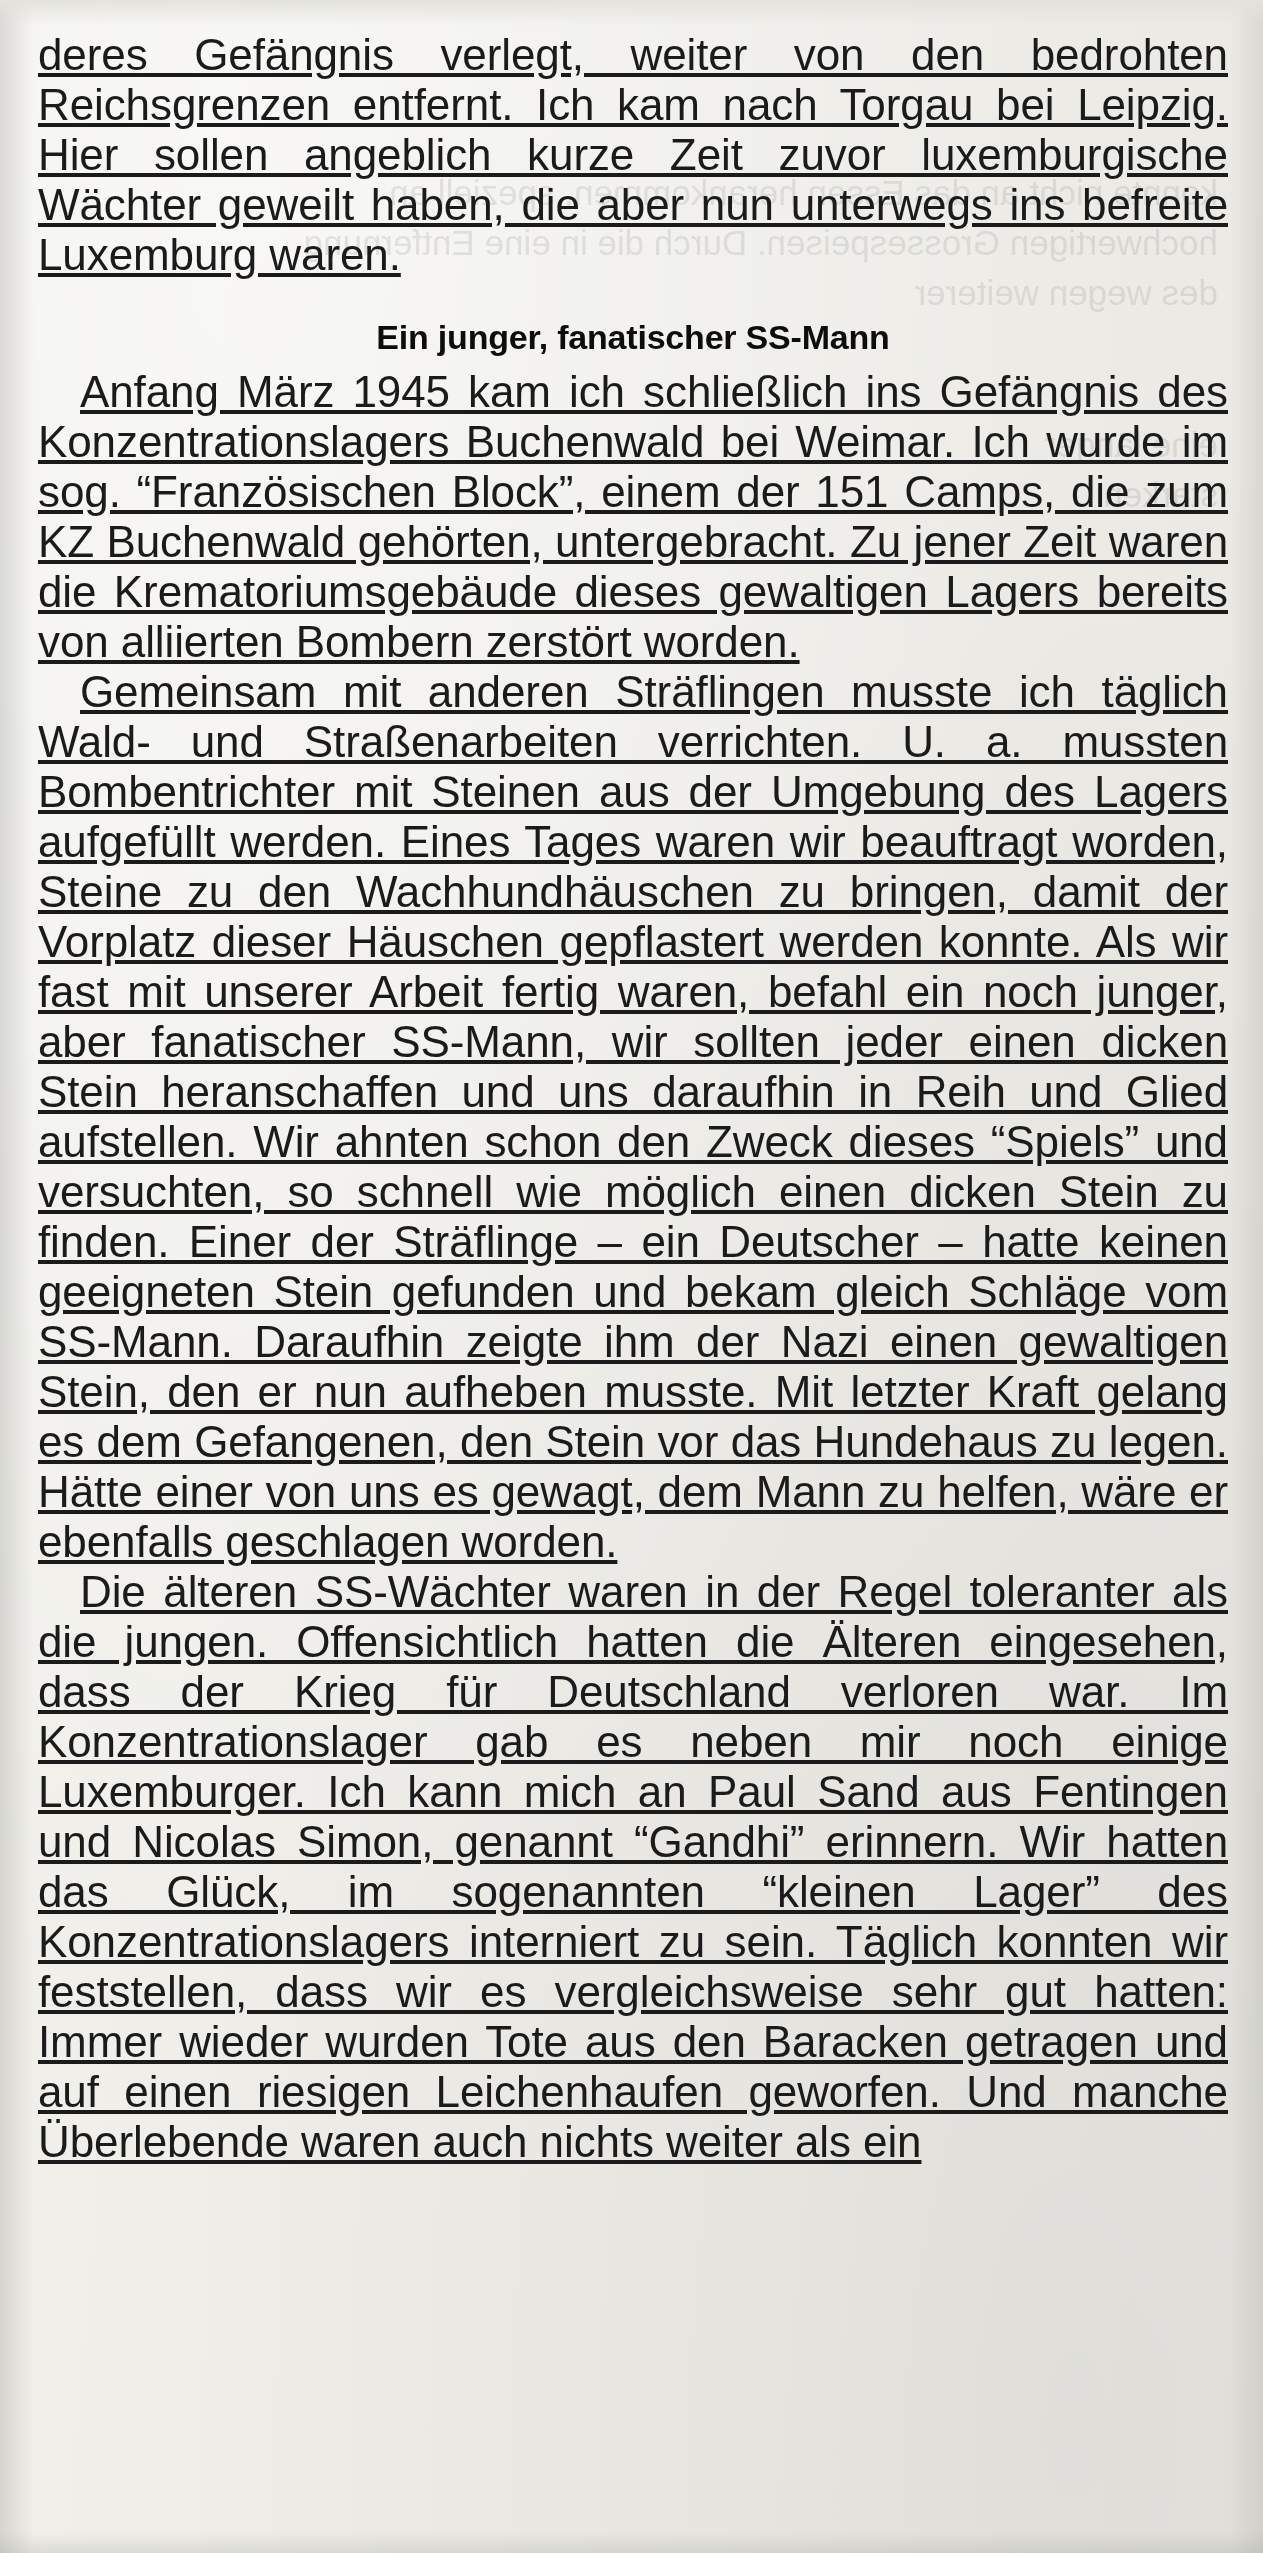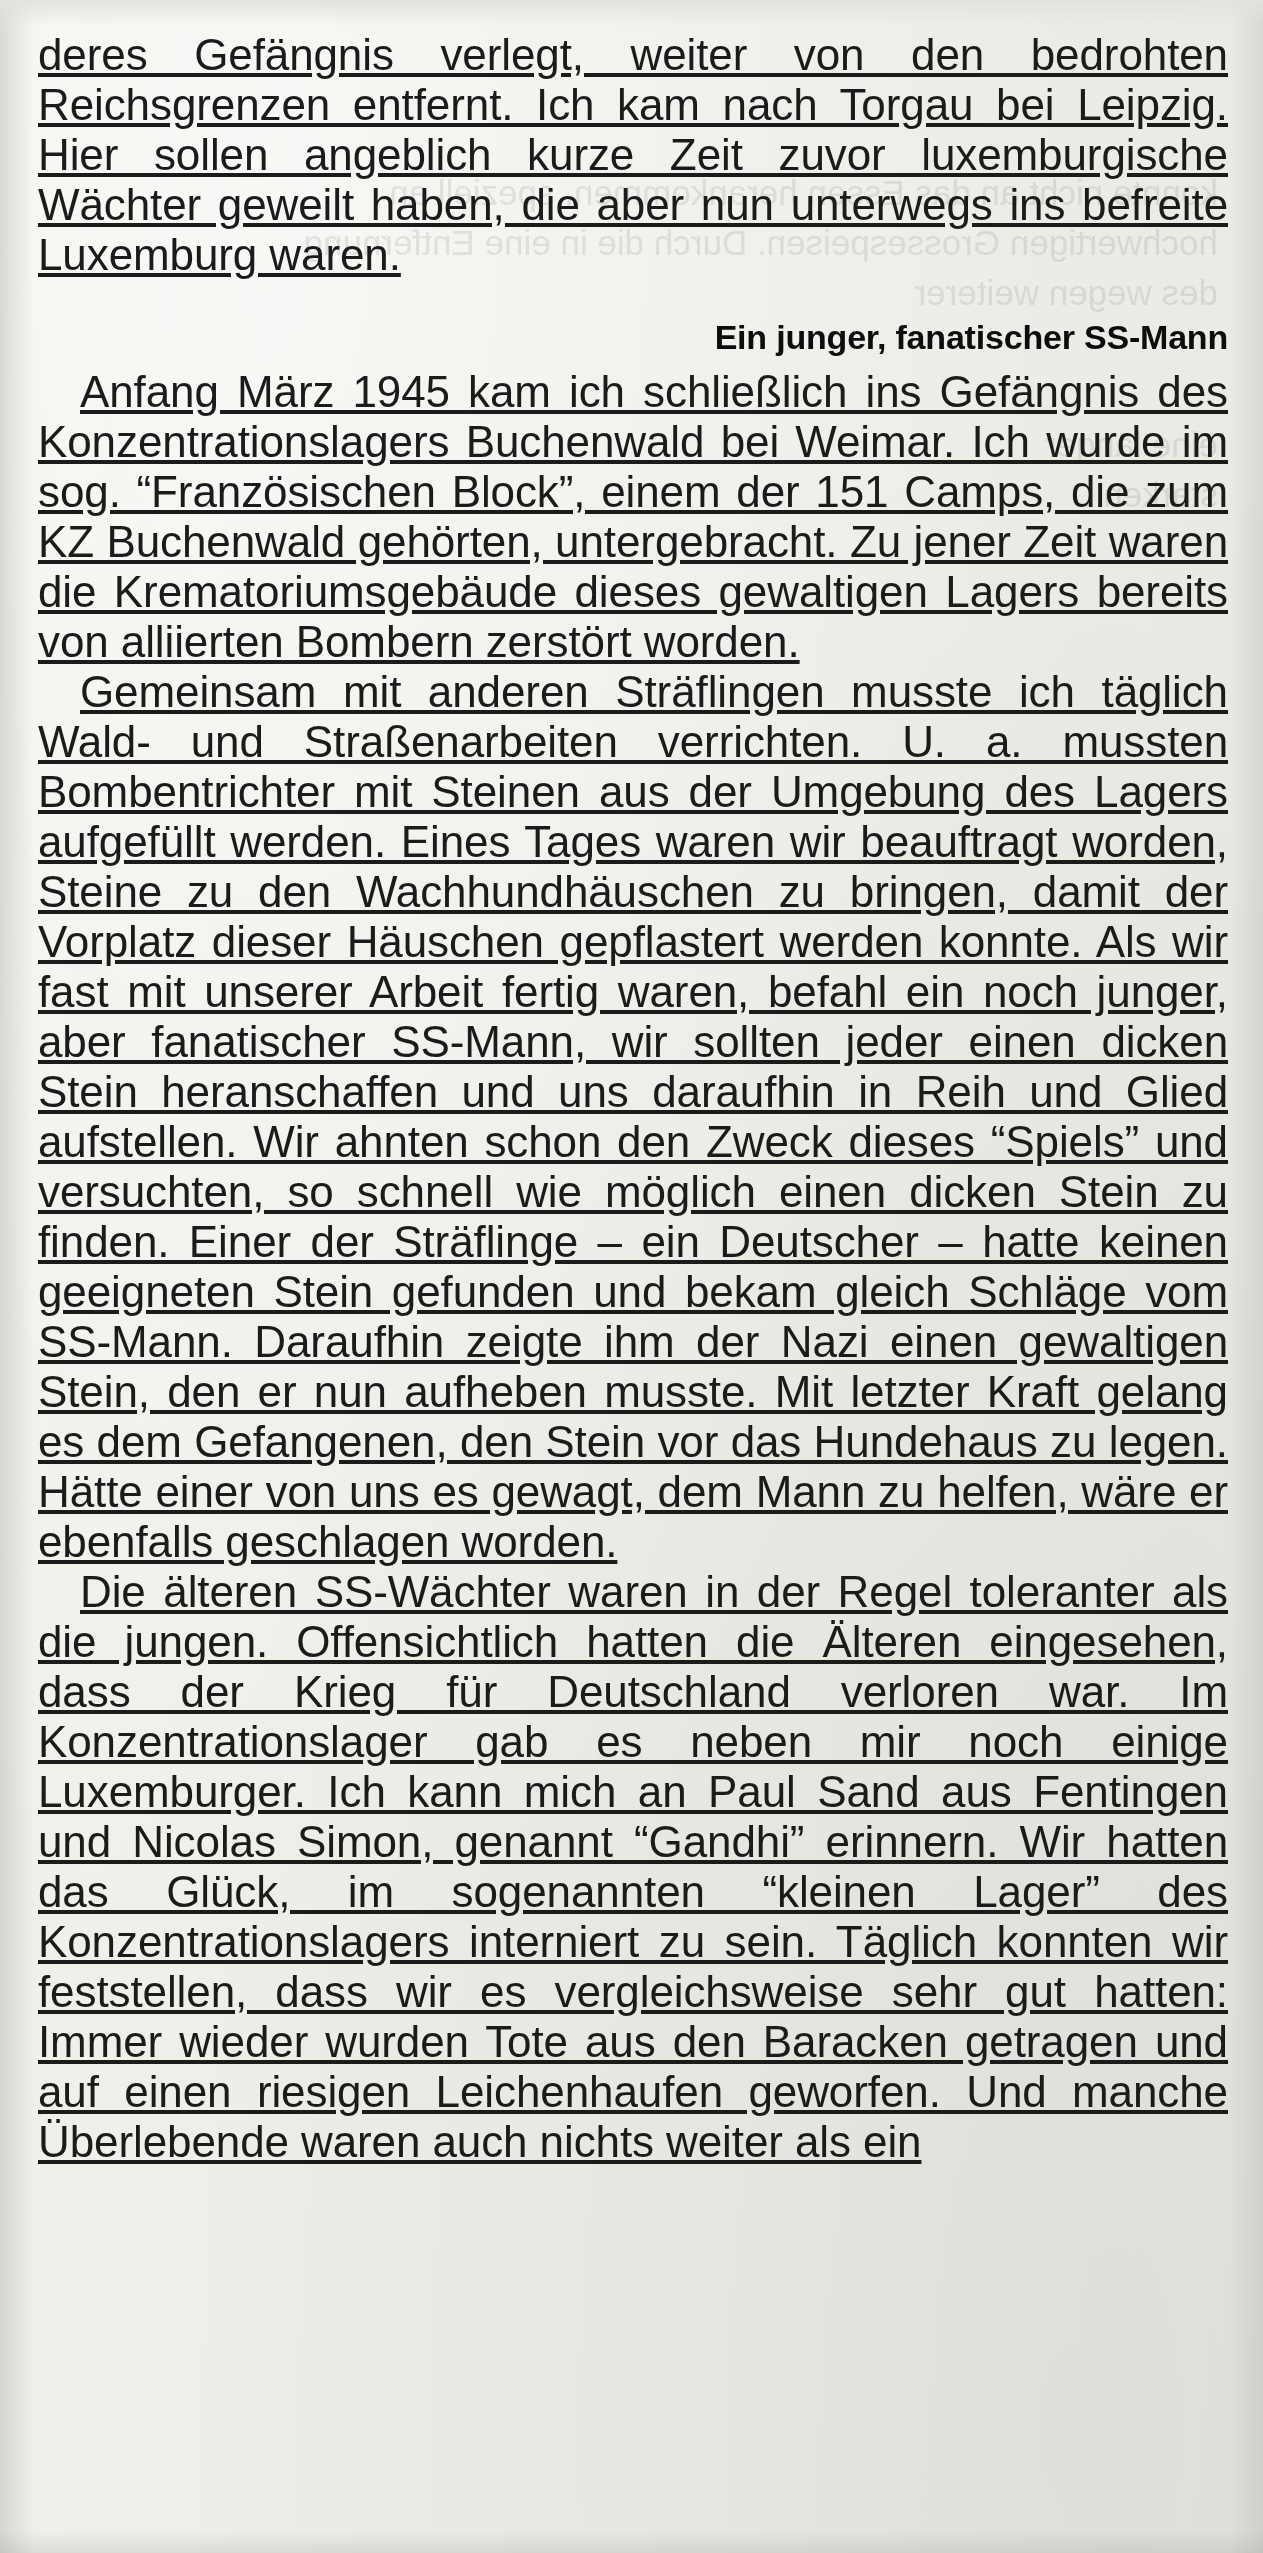--- a/index.html
+++ b/index.html
@@ -60,21 +60,21 @@
   p.indent {
     text-indent: 42px;
   }
   h2.section-heading {
     margin: 34px 0 6px 0;
     color: #0d0d0d;
     font-size: 34px;
     line-height: 47px;
     font-weight: bold;
     letter-spacing: -0.2px;
-    text-align: right;
+    text-align: center;
   }
   
   .bleed {
     position: absolute;
     left: 38px;
     width: 1180px;
     color: rgba(120,120,120,0.17);
     font-size: 35px;
     line-height: 50px;
     font-family: "Liberation Sans", sans-serif;

